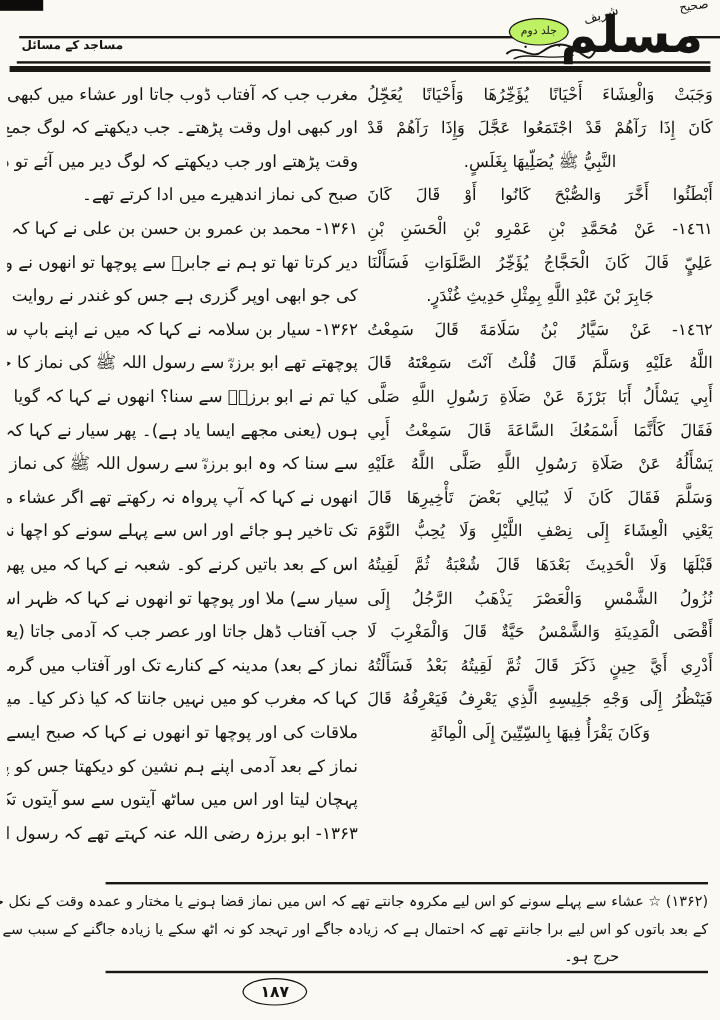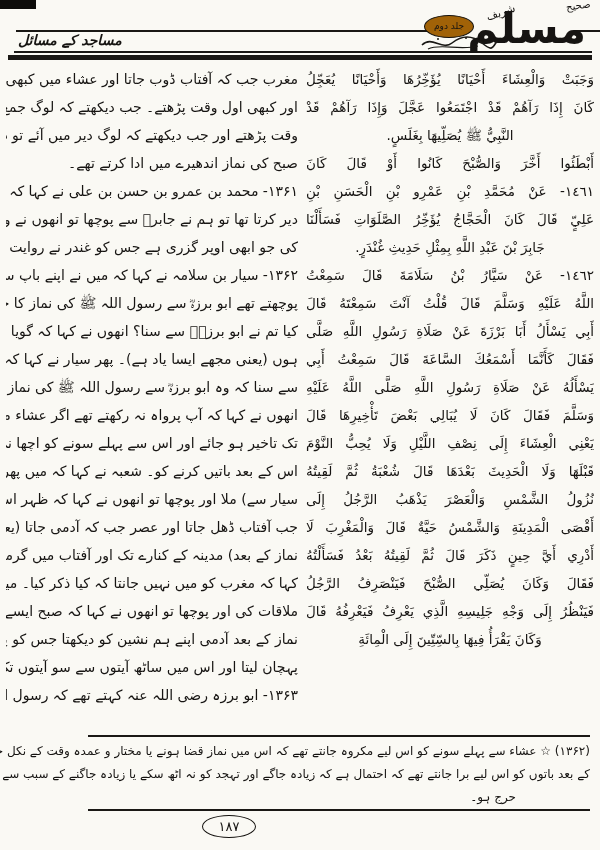--- a/index.html
+++ b/index.html
@@ -17,34 +17,34 @@
   .scan-bar { position: absolute; left: 0; top: 0; width: 36px; height: 9px; background: #0d0c0a; }
 
   
   .rule { position: absolute; background: #1a1815; }
   .rule1 { left: 16px; top: 30px; width: 450px; height: 1.5px; }
   .rule-stub { right: 0; top: 30px; width: 26px; height: 1.5px; }
   .rule2 { left: 14px; right: 8px; top: 51px; height: 1.5px; }
   .thickbar { left: 8px; right: 8px; top: 55px; height: 5px; }
   .section-title {
     position: absolute; left: 18px; top: 32px;
-    direction: rtl; font-size: 14px; font-weight: bold; font-style: italic;
+    direction: rtl; font-size: 10px; font-weight: bold;
   }
   .logo { position: absolute; right: 6px; top: 0; width: 175px; height: 55px; }
   .logo-top { position: absolute; right: 4px; top: 0; font-size: 10px; transform: rotate(-8deg); }
   .logo-main {
     position: absolute; right: 8px; top: 8px;
     font-size: 42px; font-weight: bold; letter-spacing: -1px; line-height: 1;
   }
   .logo-sub { position: absolute; right: 78px; top: 6px; font-size: 11px; transform: rotate(-18deg); }
   .badge {
     position: absolute; right: 120px; top: 15px; width: 50px; height: 23px;
     border: 1.6px solid #14120f; border-radius: 50%;
     font-size: 9px; text-align: center; line-height: 21px; direction: rtl;
-    background: #a16207;
+    background: #bef264;
   }
   .flourish { position: absolute; right: 96px; top: 33px; }
 
   
   main { position: absolute; left: 6px; right: 6px; top: 65px; height: 668px; }
   .col { position: absolute; top: 0; bottom: 0; direction: rtl; overflow: hidden; }
   .urdu   { left: 0;  width: 292px; font-size: 14px; }
   .arabic { right: 0; width: 288px; font-size: 13.5px; }
   .tline {
     height: 28px; line-height: 28px; white-space: nowrap;
@@ -60,21 +60,21 @@
     position: absolute; left: 10px; right: 10px; top: 740px;
     direction: rtl; font-size: 12px;
   }
   .footnote .tline { height: 23px; line-height: 23px; }
   .footnote .tline.e { padding-right: 74px; }
 
   
   .page-number {
     position: absolute; left: 202px; top: 815px; width: 54px; height: 23px;
     border: 1.7px solid #14120f; border-radius: 50%;
-    text-align: center; line-height: 20px;
+    text-align: center; line-height: 20px; font-weight: bold;
   }
   .page-number span { font-size: 13px; direction: rtl; }
 </style>
 </head>
 <body>
 
 <div class="page">
 
   <div class="scan-bar"></div>
 
@@ -137,21 +137,20 @@
         <div class="tline">اللَّهُ عَلَيْهِ وَسَلَّمَ قَالَ قُلْتُ آنْتَ سَمِعْتَهُ قَالَ</div>
         <div class="tline">أَبِي يَسْأَلُ أَبَا بَرْزَةَ عَنْ صَلَاةِ رَسُولِ اللَّهِ صَلَّى</div>
         <div class="tline">فَقَالَ كَأَنَّمَا أَسْمَعُكَ السَّاعَةَ قَالَ سَمِعْتُ أَبِي</div>
         <div class="tline">يَسْأَلُهُ عَنْ صَلَاةِ رَسُولِ اللَّهِ صَلَّى اللَّهُ عَلَيْهِ</div>
         <div class="tline">وَسَلَّمَ فَقَالَ كَانَ لَا يُبَالِي بَعْضَ تَأْخِيرِهَا قَالَ</div>
         <div class="tline">يَعْنِي الْعِشَاءَ إِلَى نِصْفِ اللَّيْلِ وَلَا يُحِبُّ النَّوْمَ</div>
         <div class="tline">قَبْلَهَا وَلَا الْحَدِيثَ بَعْدَهَا قَالَ شُعْبَةُ ثُمَّ لَقِيتُهُ</div>
         <div class="tline">نُزُولُ الشَّمْسِ وَالْعَصْرَ يَذْهَبُ الرَّجُلُ إِلَى</div>
         <div class="tline">أَقْصَى الْمَدِينَةِ وَالشَّمْسُ حَيَّةٌ قَالَ وَالْمَغْرِبَ لَا</div>
         <div class="tline">أَدْرِي أَيَّ حِينٍ ذَكَرَ قَالَ ثُمَّ لَقِيتُهُ بَعْدُ فَسَأَلْتُهُ</div>
-        <div class="tline">فَقَالَ وَكَانَ يُصَلِّي الصُّبْحَ فَيَنْصَرِفُ الرَّجُلُ</div>
         <div class="tline">فَيَنْظُرُ إِلَى وَجْهِ جَلِيسِهِ الَّذِي يَعْرِفُ فَيَعْرِفُهُ قَالَ</div>
         <div class="tline c">وَكَانَ يَقْرَأُ فِيهَا بِالسِّتِّينَ إِلَى الْمِائَةِ</div>
       </div>
   </main>
 
   <div class="fn-divider"></div>
   <div class="footnote">
       <div class="tline">(۱۳۶۲) ☆ عشاء سے پہلے سونے کو اس لیے مکروہ جانتے تھے کہ اس میں نماز قضا ہونے یا مختار و عمدہ وقت کے نکل جانے کا احتمال ہے اور اس</div>
       <div class="tline">کے بعد باتوں کو اس لیے برا جانتے تھے کہ احتمال ہے کہ زیادہ جاگے اور تہجد کو نہ اٹھ سکے یا زیادہ جاگنے کے سبب سے دن کے ضروری کاموں میں</div>
       <div class="tline e">حرج ہو۔</div>

